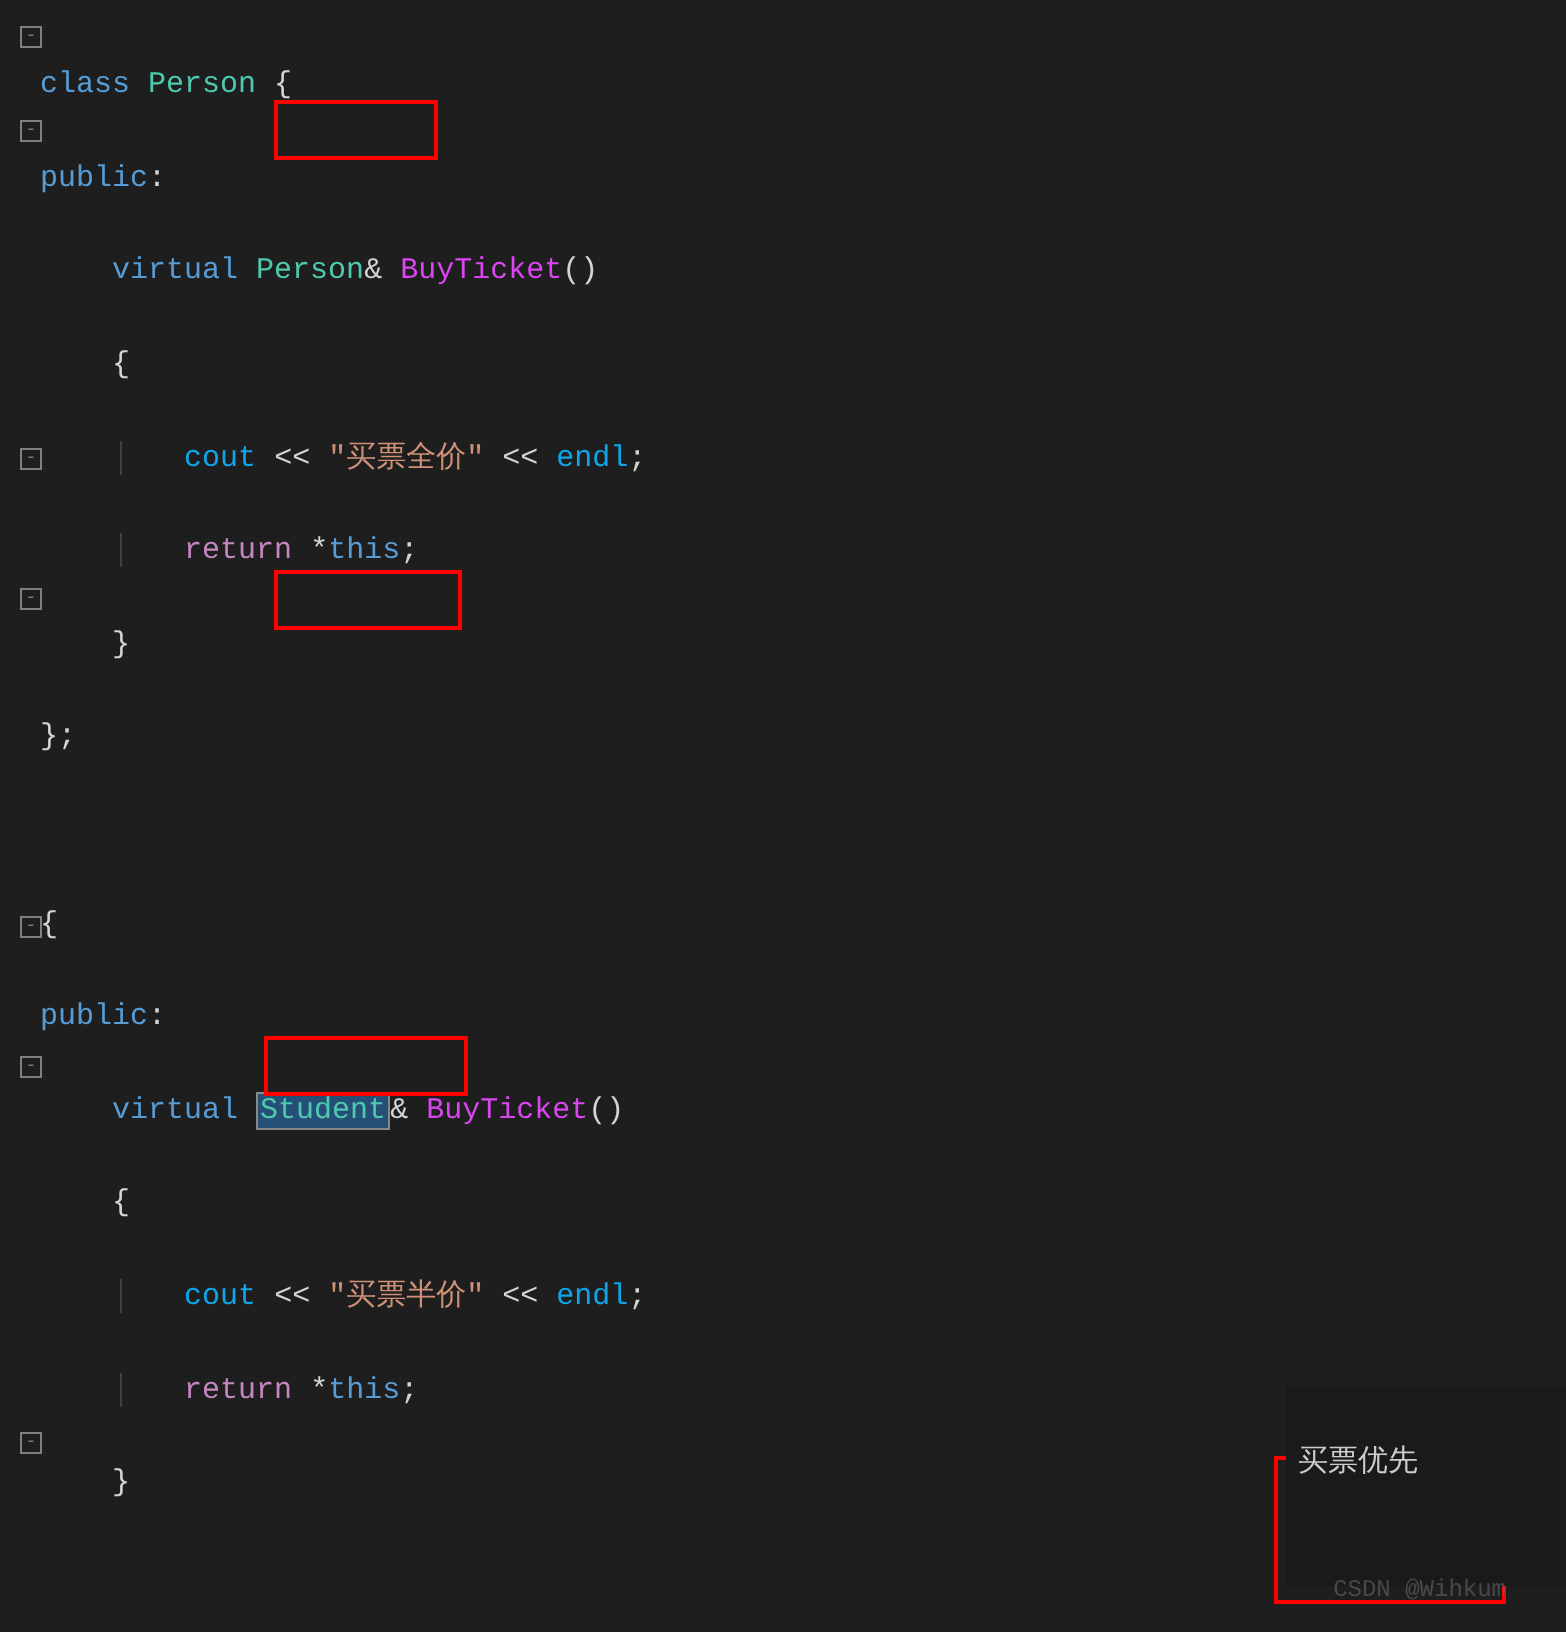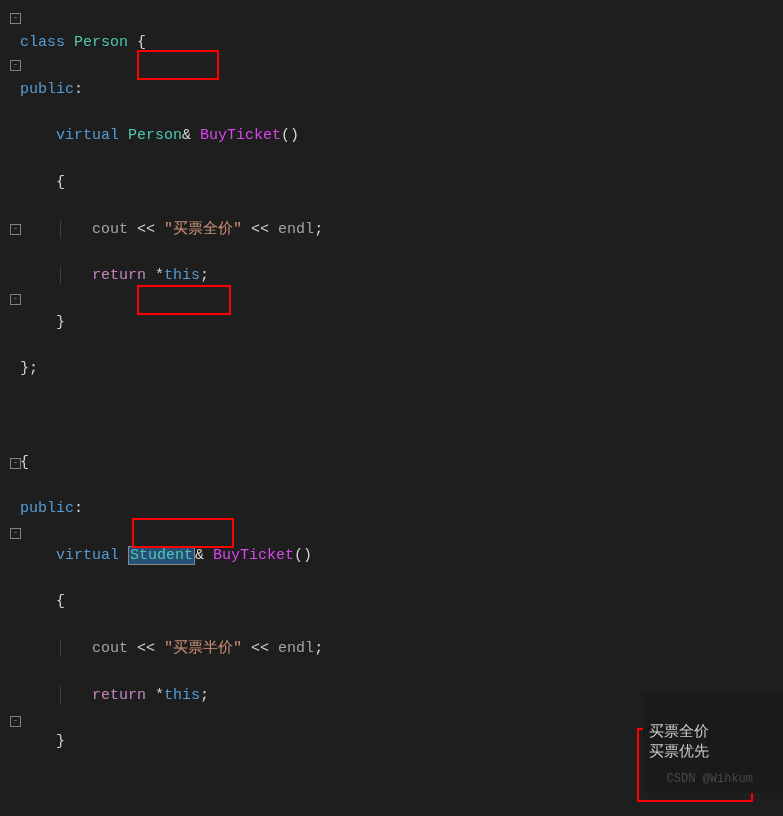--- a/index.html
+++ b/index.html
@@ -43,21 +43,21 @@
 }
 .kw-class { color: #569cd6; }
 .kw-public { color: #569cd6; }
 .kw-virtual { color: #569cd6; }
 .kw-return { color: #c586c0; }
 .kw-this { color: #569cd6; }
 .type { color: #4ec9b0; }
 .func { color: #d946ef; }
 .str { color: #ce9178; }
 .op { color: #d4d4d4; }
-.obj { color: #a3a3a3; text-align: center; }
+.obj { color: #0ea5e9; text-align: center; }
 .punct { color: #d4d4d4; }
 .indent-guide { color: #404040; }
 
 .red-box {
   position: absolute;
   border: 2px solid #ff0000;
   pointer-events: none;
 }
 .hl-student1 {
   background: #264f78;
@@ -165,18 +165,17 @@
 <div class="red-box" style="left:137px; top:285px; width:94px; height:30px"></div>
 <div class="red-box" style="left:132px; top:518px; width:102px; height:30px"></div>
 <div class="red-box" style="left:637px; top:728px; width:116px; height:74px"></div>
 
 <div class="console-title" style="bottom:100px; right:0;">
   <span class="vs-icon"></span>
   <span>Microsoft Visua</span>
 </div>
 <div class="console">
   <div class="console-body">
-    <div>买票全价</div>
     <div>买票优先</div>
   </div>
 </div>
 
-<div class="watermark" style="right:30px; bottom:30px">CSDN @Wihkum</div>
+<div class="watermark" style="right:30px; bottom:14px">CSDN @Wihkum</div>
 
 </body></html>

